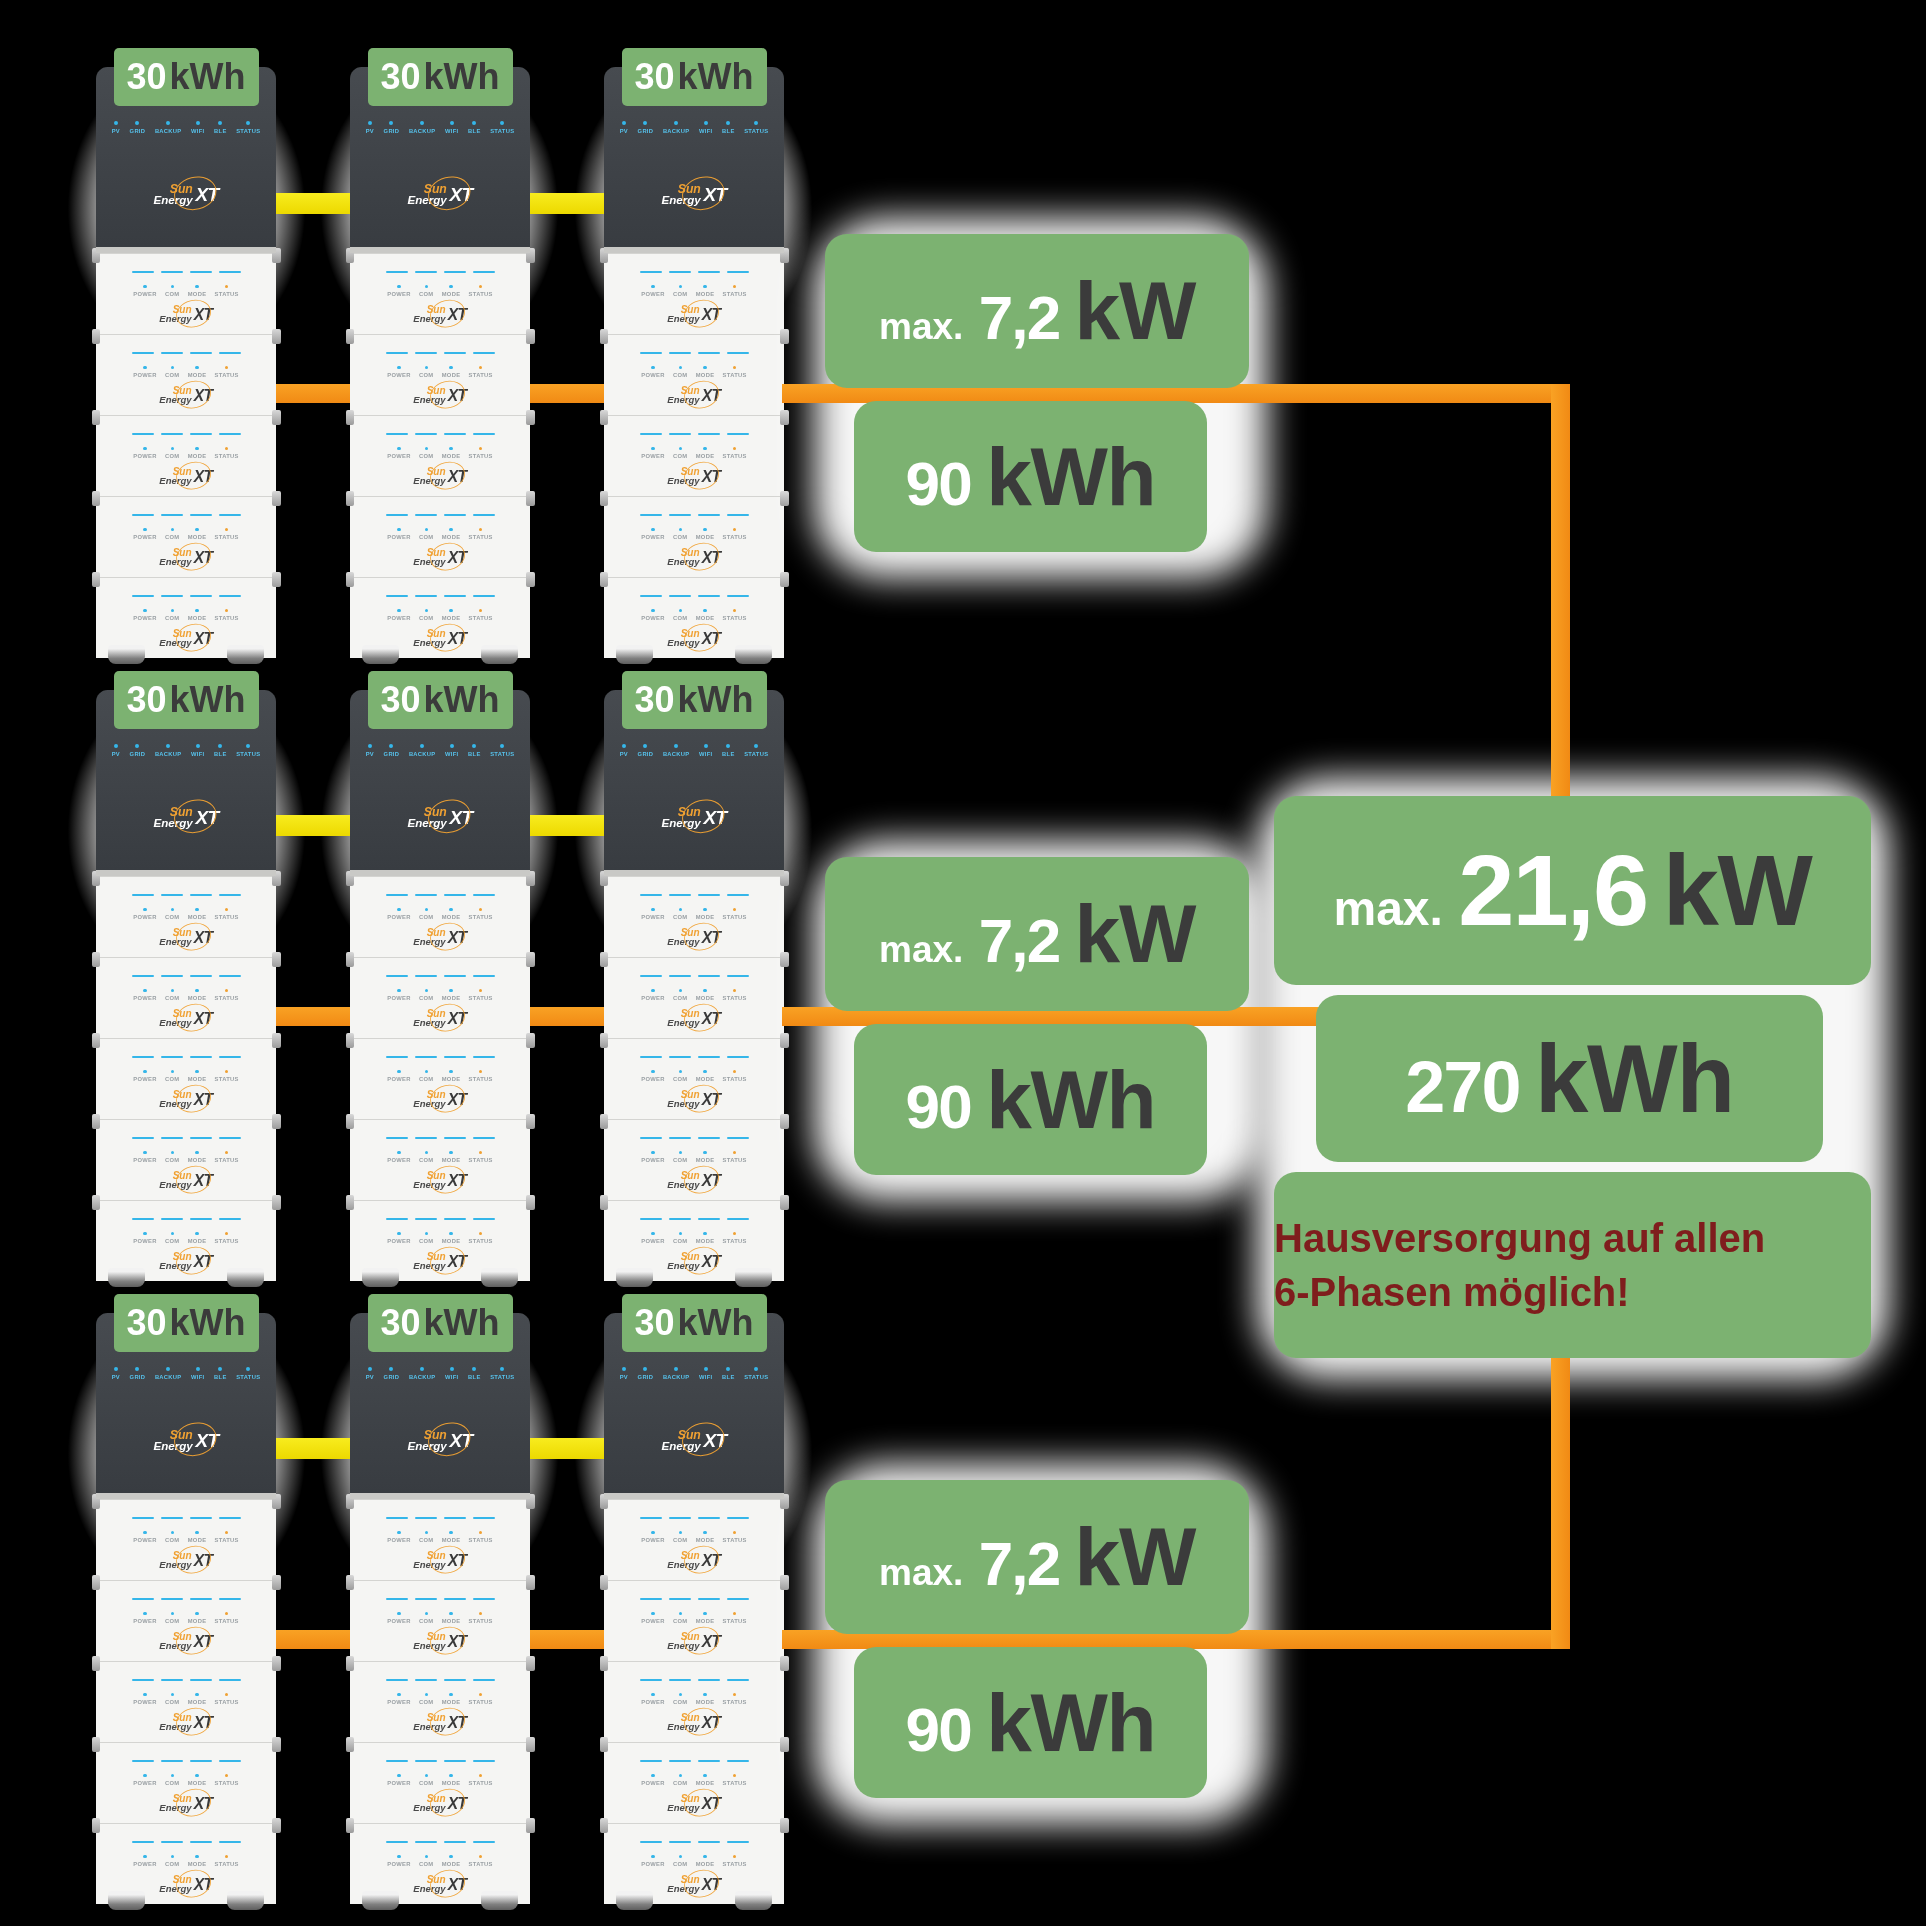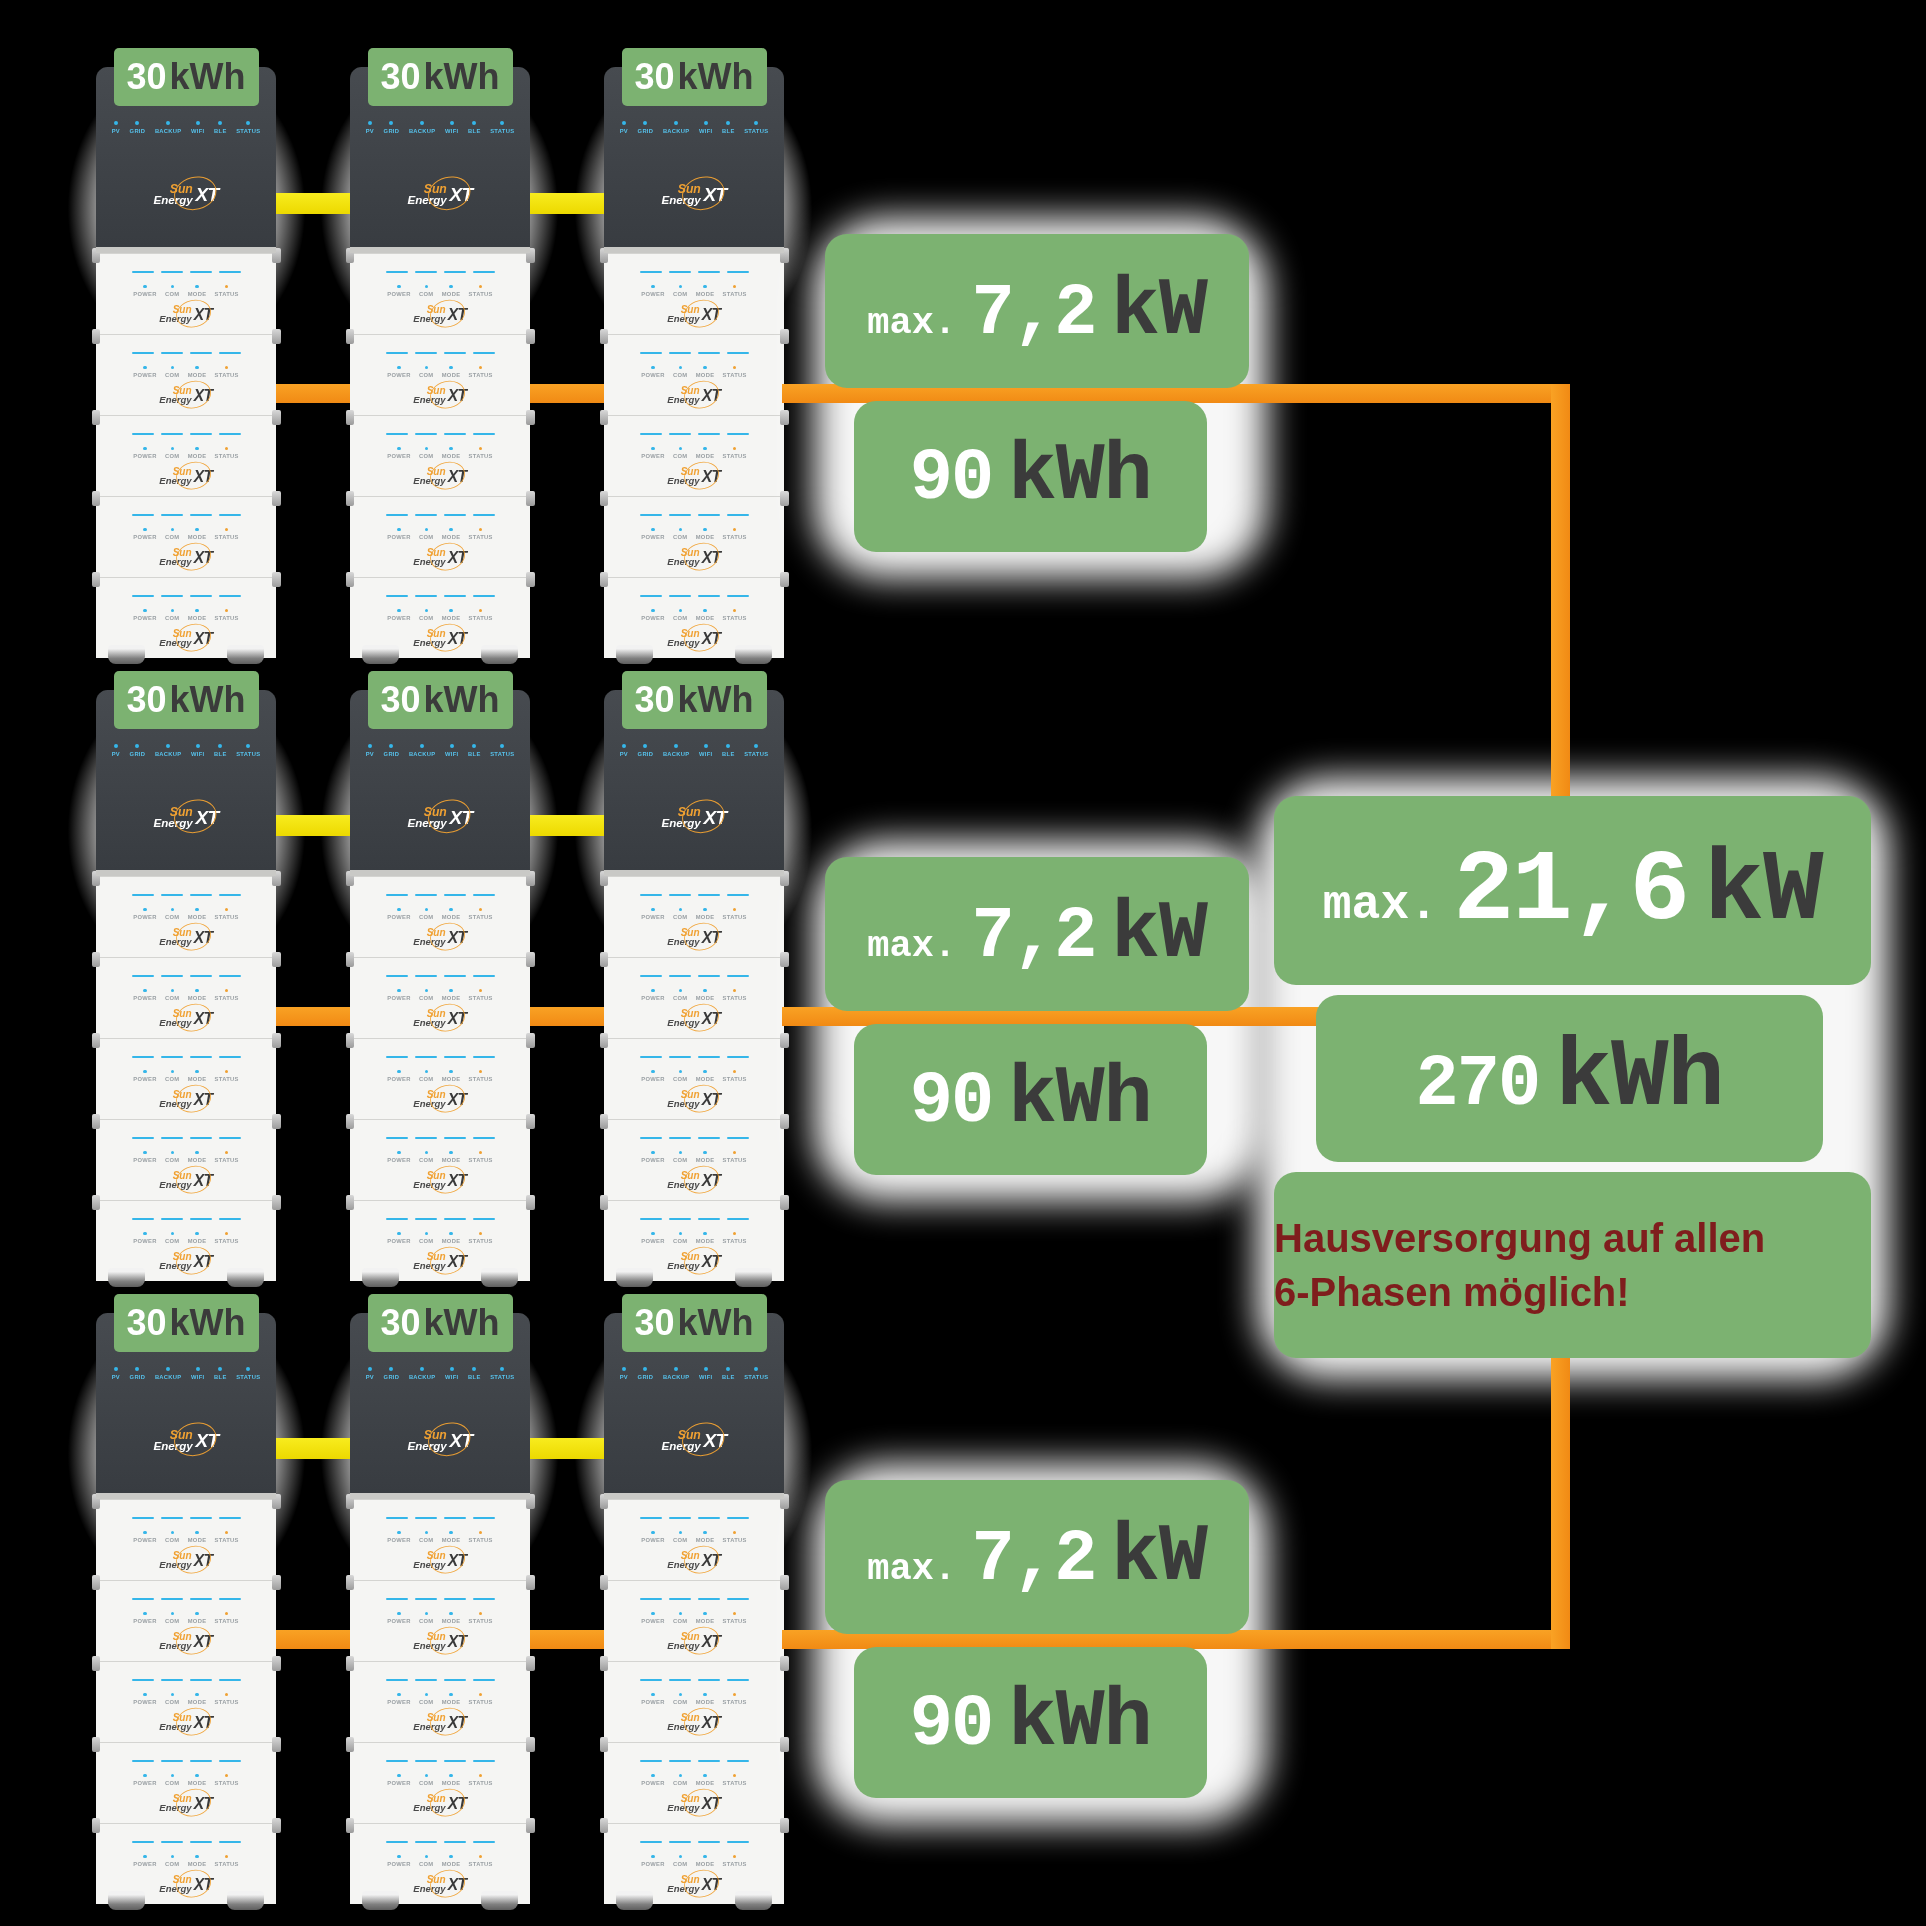--- a/index.html
+++ b/index.html
@@ -62,23 +62,23 @@
   .module .ledrow{top:31px;gap:8.3px;}
   .module .led .dot{width:3.2px;height:3.2px;}
   .module .logo{top:50px;transform:scale(.82);}
   .foot{position:absolute;bottom:0;width:37px;height:19px;border-radius:3.9px 3.9px 7.7px 7.7px;
     background:linear-gradient(180deg,#f2f2f2 20%,#808080 70%,#5e5e5e);}
   .foot.fl{left:11.6px;} .foot.fr{right:11.6px;}
 
   
   .gbox{position:absolute;background:#7cb271;border-radius:22px;display:flex;flex-direction:column;
     justify-content:center;z-index:5;}
-  .bline{display:flex;justify-content:center;align-items:baseline;gap:15.4px;font-weight:900;font-family:Liberation Mono, monospace;}
+  .bline{display:flex;justify-content:center;align-items:baseline;gap:15.4px;font-weight:900;}
   .pfx{color:#fff;font-size:37px;}
-  .num{color:#fff;font-size:72px;letter-spacing:-1.9px;}
+  .num{color:#fff;font-size:62px;letter-spacing:-1.9px;}
   .unit{color:#3b3b3b;font-size:82px;letter-spacing:-1.3px;}
   .t-pfx{color:#fff;font-size:48px;}
   .t-num{color:#fff;font-size:101px;letter-spacing:-1.9px;}
   .t-unit{color:#3b3b3b;font-size:101px;letter-spacing:-1.3px;}
   .infoline{color:#7f1d1d;font-size:40px;font-weight:900;text-align:left;line-height:1.35;}
 
   
   .note{position:absolute;left:966px;top:1844px;width:955px;height:76px;background:#7cb271;
     border-radius:16.7px;z-index:6;display:flex;align-items:center;justify-content:center;
     box-shadow:0 0 29.5px 15.4px rgba(255,255,255,.92);}

